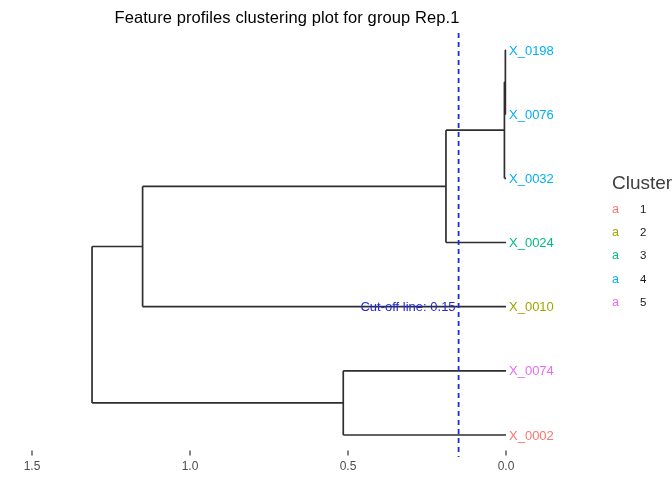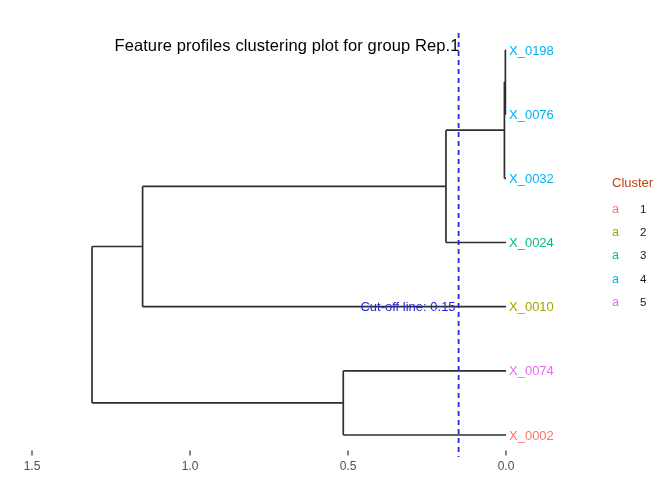--- a/index.html
+++ b/index.html
@@ -14,38 +14,37 @@
   .plot-title {
     position: absolute;
     left: 0;
     top: 8px;
     width: 574px;
     text-align: center;
     font-size: 16.5px;
     color: #000000;
     letter-spacing: 0.1px;
     white-space: nowrap;
-    margin-top: 28px;
   }
   svg.plot-canvas {
     position: absolute;
     left: 0;
     top: 0;
     width: 672px;
     height: 480px;
   }
   .legend {
     position: absolute;
     left: 612px;
     top: 176px;
     width: 58px;
   }
   .legend-title {
-    font-size: 13px;
-    color: #c2410c;
+    font-size: 19px;
+    color: #404040;
     line-height: 14px;
   }
   .legend-items { margin-top: 7px; }
   .legend-row {
     display: flex;
     align-items: center;
     height: 23.3px;
   }
   .legend-glyph {
     width: 28px;

